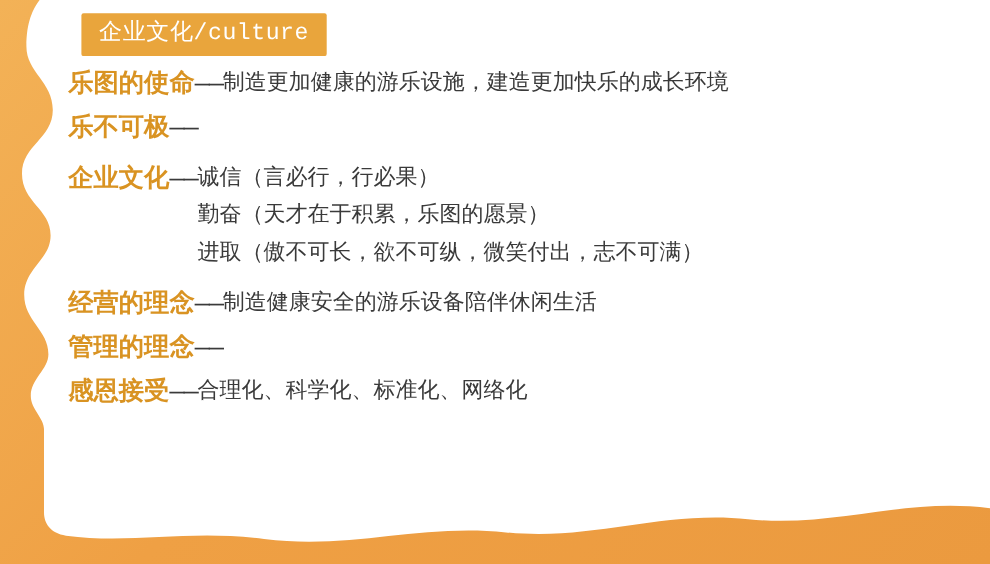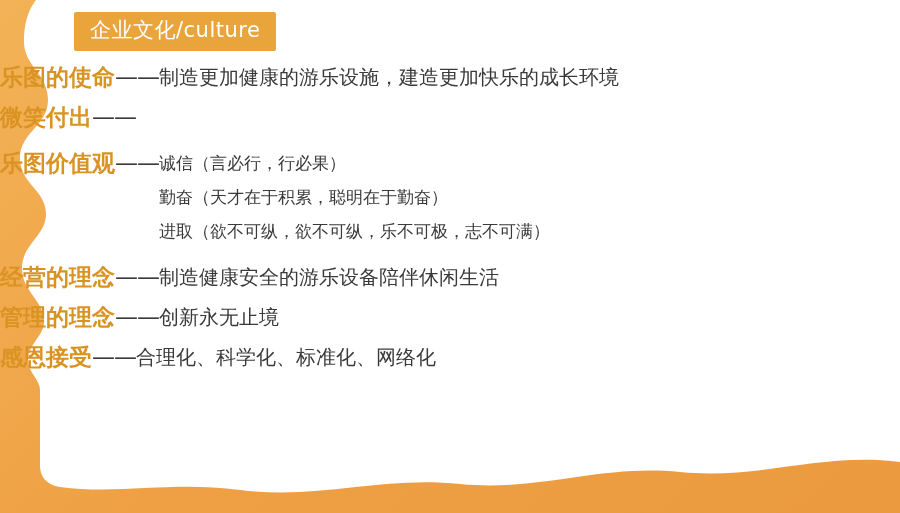--- a/index.html
+++ b/index.html
@@ -24,20 +24,21 @@
     position: absolute;
     left: 0;
     top: 0;
   }
   #content {
     position: absolute;
     left: 0;
     top: 0;
     width: 900px;
     height: 513px;
+    font-family: Liberation Mono, monospace;
   }
   
   .tag {
     position: absolute;
     left: 74px;
     top: 12px;
     background: #e9a53c;
     color: #ffffff;
     font-size: 21px;
     line-height: 21px;
@@ -48,20 +49,21 @@
   }
   .rows {
     position: absolute;
     left: 0;
     top: 60px;
     width: 900px;
   }
   .row {
     display: flex;
     align-items: flex-start;
+    padding-left: 62px;
     margin-bottom: 6px;
   }
   .row.gap-top {
     margin-top: 12px;
   }
   .label {
     color: #d99322;
     font-weight: bold;
     font-size: 23px;
     line-height: 34px;
@@ -82,21 +84,21 @@
     line-height: 34px;
     white-space: nowrap;
     flex: 0 0 auto;
   }
   .sub-lines {
     display: flex;
     flex-direction: column;
   }
   .sub-line {
     color: #3a3a3a;
-    font-size: 17px;
+    font-size: 20px;
     line-height: 34px;
     white-space: nowrap;
   }
 </style>
 </head>
 <body>
 
 <div id="page">
 
   <svg id="card-shape" width="900" height="513" viewBox="0 0 900 513">
@@ -125,44 +127,43 @@
 
     <div class="rows">
 
       <div class="row">
         <span class="label">乐图的使命</span>
         <span class="dash">——</span>
         <span class="text">制造更加健康的游乐设施，建造更加快乐的成长环境</span>
       </div>
 
       <div class="row">
-        <span class="label">微笑付出</span>
+        <span class="label">乐不可极</span>
         <span class="dash">——</span>
       </div>
 
       <div class="row gap-top">
-        <span class="label">乐图价值观</span>
+        <span class="label">企业文化</span>
         <span class="dash">——</span>
         <span class="sub-lines">
           <span class="sub-line">诚信（言必行，行必果）</span>
-          <span class="sub-line">勤奋（天才在于积累，聪明在于勤奋）</span>
-          <span class="sub-line">进取（欲不可纵，欲不可纵，乐不可极，志不可满）</span>
+          <span class="sub-line">勤奋（天才在于积累，乐图的愿景）</span>
+          <span class="sub-line">进取（傲不可长，欲不可纵，微笑付出，志不可满）</span>
         </span>
       </div>
 
       <div class="row gap-top">
         <span class="label">经营的理念</span>
         <span class="dash">——</span>
         <span class="text">制造健康安全的游乐设备陪伴休闲生活</span>
       </div>
 
       <div class="row">
         <span class="label">管理的理念</span>
         <span class="dash">——</span>
-        <span class="text">创新永无止境</span>
       </div>
 
       <div class="row">
         <span class="label">感恩接受</span>
         <span class="dash">——</span>
         <span class="text">合理化、科学化、标准化、网络化</span>
       </div>
 
     </div>
   </div>

